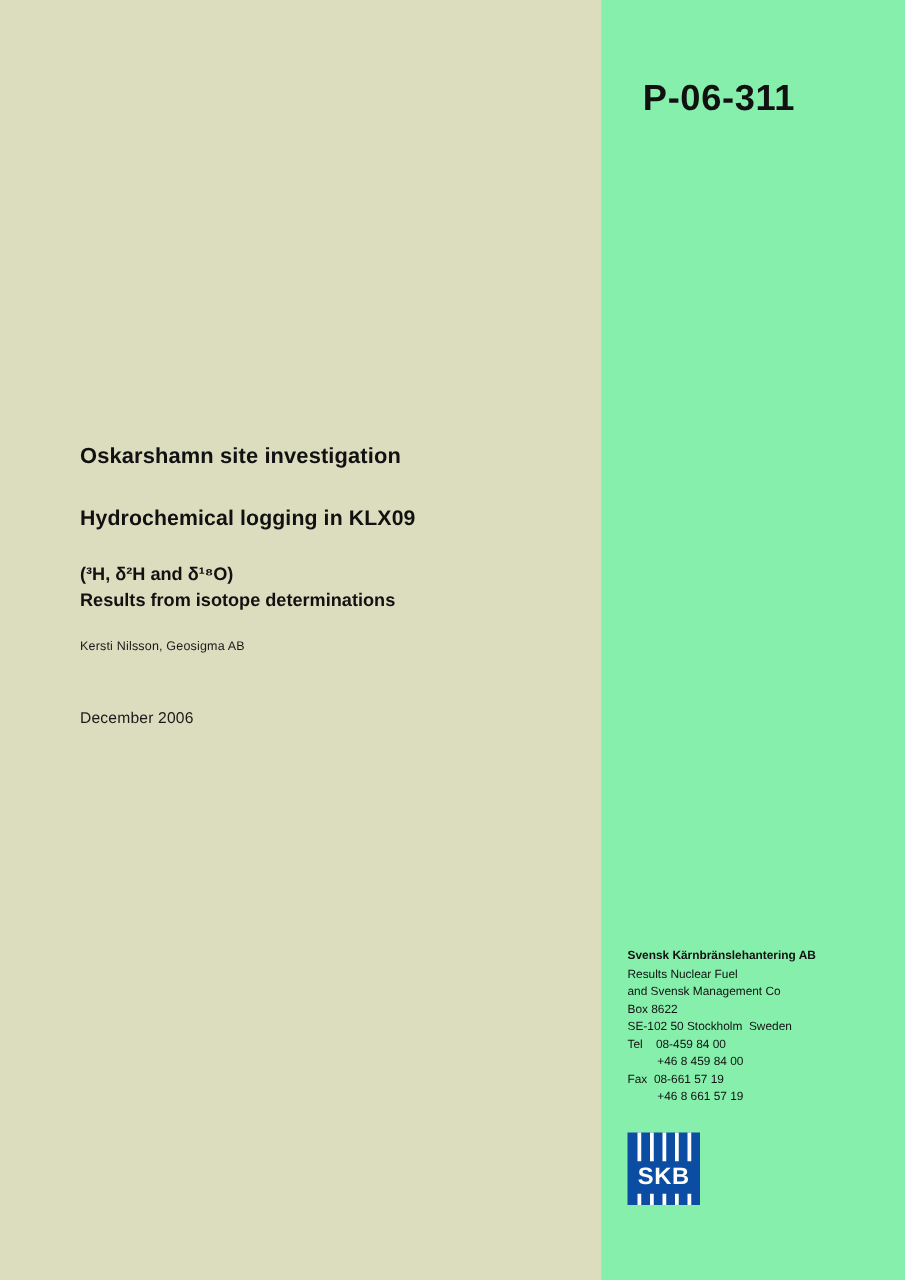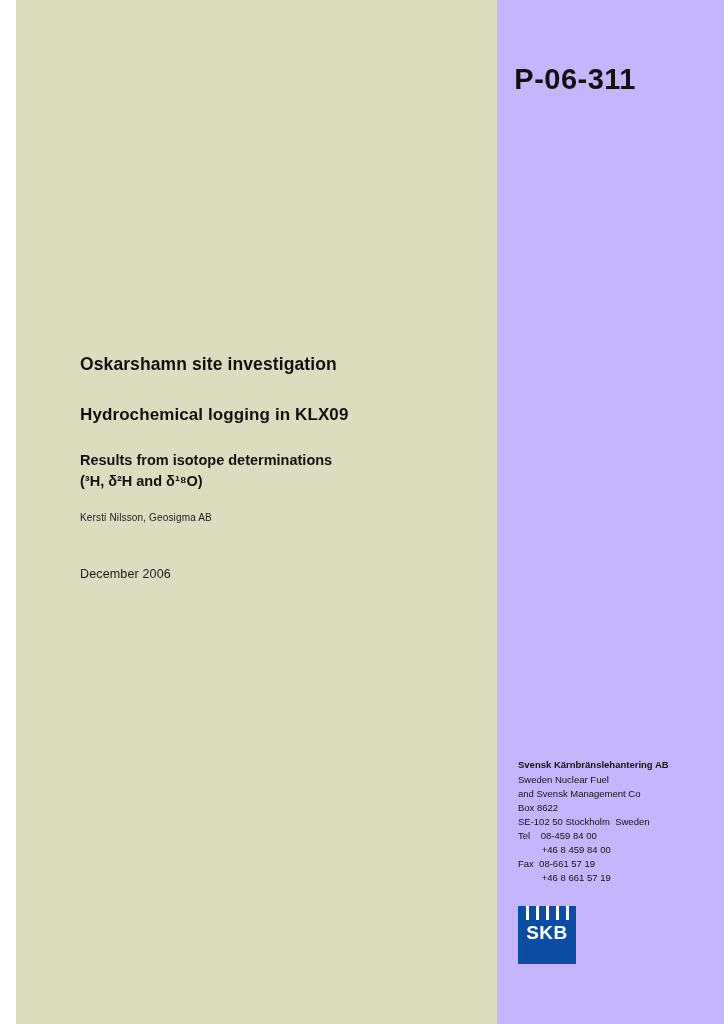--- a/index.html
+++ b/index.html
@@ -10,22 +10,21 @@
     width: 724px;
     height: 1024px;
     background: #ffffff;
     font-family: "Liberation Sans", sans-serif;
     position: relative;
     overflow: hidden;
   }
   .page {
     position: absolute;
     inset: 0;
-    background: #c4b5fd;
-    margin-left: 16px;
+    background: #86efac;
   }
   
   .bg-panel {
     position: absolute;
     left: 0;
     top: 0;
     width: 481px;
     height: 1024px;
     background: #dcdcbe;
   }
@@ -103,20 +102,21 @@
   }
   
   .logo {
     position: absolute;
     left: 502px;
     top: 906px;
     width: 58px;
     height: 58px;
     background: #0a4da2;
     display: flex;
+    align-items: center;
     justify-content: center;
   }
   .logo-stripes {
     position: absolute;
     left: 0;
     top: 0;
     width: 58px;
     height: 58px;
   }
   .logo-stripes span {
@@ -144,32 +144,32 @@
 <div class="page">
 
   <div class="bg-panel"></div>
 
   <div class="report-number">P-06-311</div>
 
   <div class="title-block">
     <div class="series-title">Oskarshamn site investigation</div>
     <div class="main-title">Hydrochemical logging in KLX09</div>
     <div class="subtitle">
+      <div>(³H, δ²H and δ¹⁸O)</div>
       <div>Results from isotope determinations</div>
-      <div>(³H, δ²H and δ¹⁸O)</div>
     </div>
   </div>
 
   <div class="authors">Kersti Nilsson, Geosigma AB</div>
 
   <div class="date">December 2006</div>
 
   <div class="publisher">
     <div class="pub-name">Svensk Kärnbränslehantering AB</div>
-    <div class="pub-line">Sweden Nuclear Fuel</div>
+    <div class="pub-line">Results Nuclear Fuel</div>
     <div class="pub-line">and Svensk Management Co</div>
     <div class="pub-line">Box 8622</div>
     <div class="pub-line">SE-102 50 Stockholm  Sweden</div>
     <div class="pub-line">Tel    08-459 84 00</div>
     <div class="pub-line">         +46 8 459 84 00</div>
     <div class="pub-line">Fax  08-661 57 19</div>
     <div class="pub-line">         +46 8 661 57 19</div>
   </div>
 
   <div class="logo">

